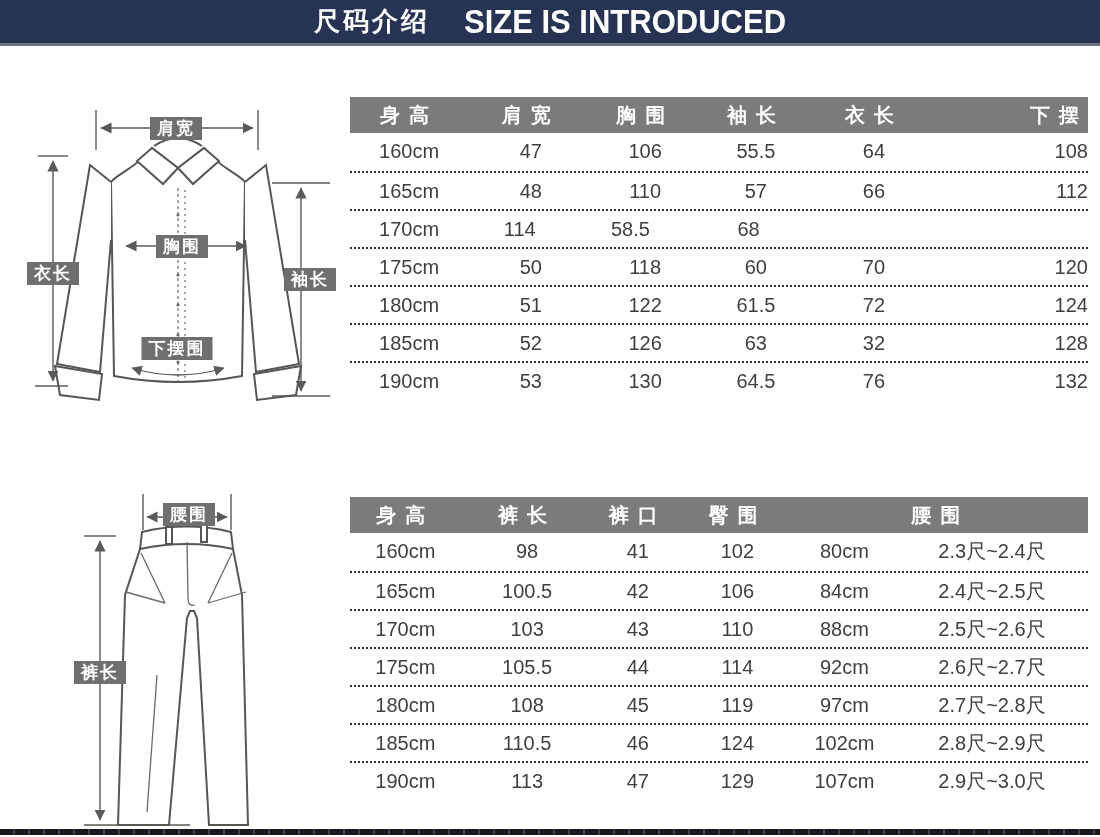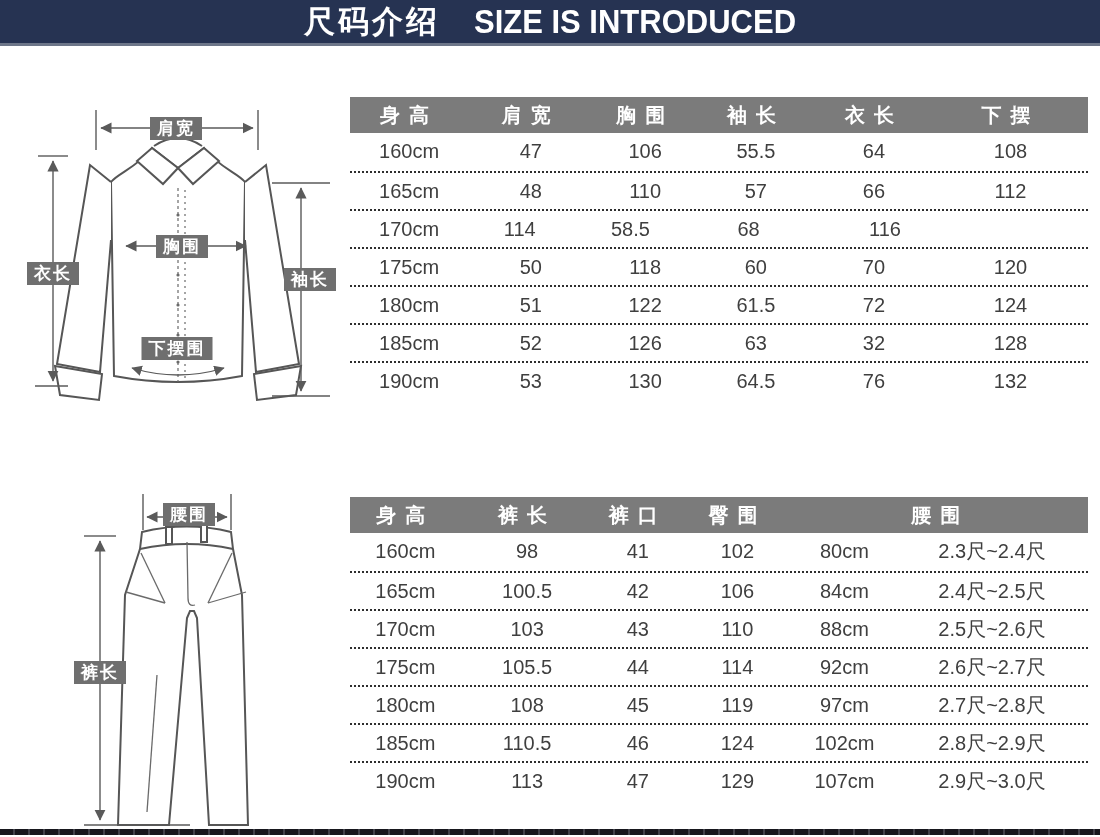--- a/index.html
+++ b/index.html
@@ -8,21 +8,21 @@
     background:#ffffff;
     font-family:"Liberation Sans","DejaVu Sans",sans-serif;
   }
 
   
   .banner {
     position:absolute; left:0; top:0; width:1100px; height:43px;
     background:#263352; border-bottom:3px solid #6d7689;
     display:flex; align-items:center; justify-content:center; gap:34px;
   }
-  .banner-zh { color:#ffffff; font-size:31px; font-weight:bold; letter-spacing:3px; }
+  .banner-zh { color:#ffffff; font-size:26px; font-weight:bold; letter-spacing:3px; }
   .banner-en { color:#ffffff; font-size:31px; font-weight:bold; letter-spacing:0px; transform:scaleY(1.06); }
 
   
   .diagram { position:absolute; }
   .shirt-diagram { left:10px; top:70px; width:335px; height:355px; }
   .pants-diagram { left:30px; top:480px; width:310px; height:350px; }
   .diagram svg { position:absolute; left:0; top:0; }
   .dlabel {
     position:absolute; transform:translateX(-50%);
     background:#6f6f6f; color:#fff; font-size:17px; font-weight:bold;
@@ -42,21 +42,21 @@
   .t-body { display:block; }
   .t-row { display:flex; height:38px; box-sizing:border-box; }
   .t-row + .t-row { border-top:2px dotted #2e2e2e; }
   .t-cell {
     font-size:20px; color:#3f3f3f; text-align:center; line-height:36px;
     box-sizing:border-box; overflow:hidden;
   }
   
   .shirt-table .c0 { width:16%; } .shirt-table .c1 { width:17%; }
   .shirt-table .c2 { width:14%; } .shirt-table .c3 { width:16%; }
-  .shirt-table .c4 { width:16%; } .shirt-table .c5 { width:21%; }
+  .shirt-table .c4 { width:16%; } .shirt-table .c5 { width:21%;text-align:right; }
   
   .pants-table .c0 { width:15%; } .pants-table .c1 { width:18%; }
   .pants-table .c2 { width:12%; } .pants-table .c3 { width:15%; }
   .pants-table .c4 { width:14%; } .pants-table .c5 { width:26%; }
   .pants-table .h4 { width:40%; }
 
   
   .bottom-line {
     position:absolute; left:0; top:829px; width:1100px; height:6px;
     background:repeating-linear-gradient(90deg,#17171d 0 13px,#414149 13px 15px);
@@ -152,21 +152,20 @@
           <div class="t-cell c2">110</div>
           <div class="t-cell c3">57</div>
           <div class="t-cell c4">66</div>
           <div class="t-cell c5">112</div>
         </div>
         <div class="t-row">
           <div class="t-cell c0">170cm</div>
           <div class="t-cell c2">114</div>
           <div class="t-cell c3">58.5</div>
           <div class="t-cell c4">68</div>
-          <div class="t-cell c5">116</div>
         </div>
         <div class="t-row">
           <div class="t-cell c0">175cm</div>
           <div class="t-cell c1">50</div>
           <div class="t-cell c2">118</div>
           <div class="t-cell c3">60</div>
           <div class="t-cell c4">70</div>
           <div class="t-cell c5">120</div>
         </div>
         <div class="t-row">

